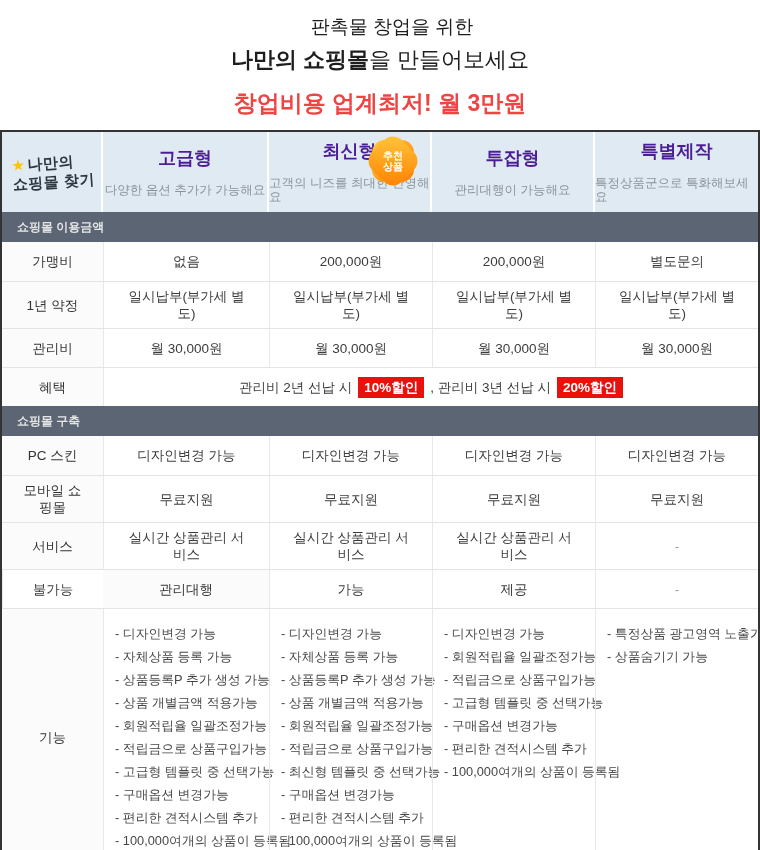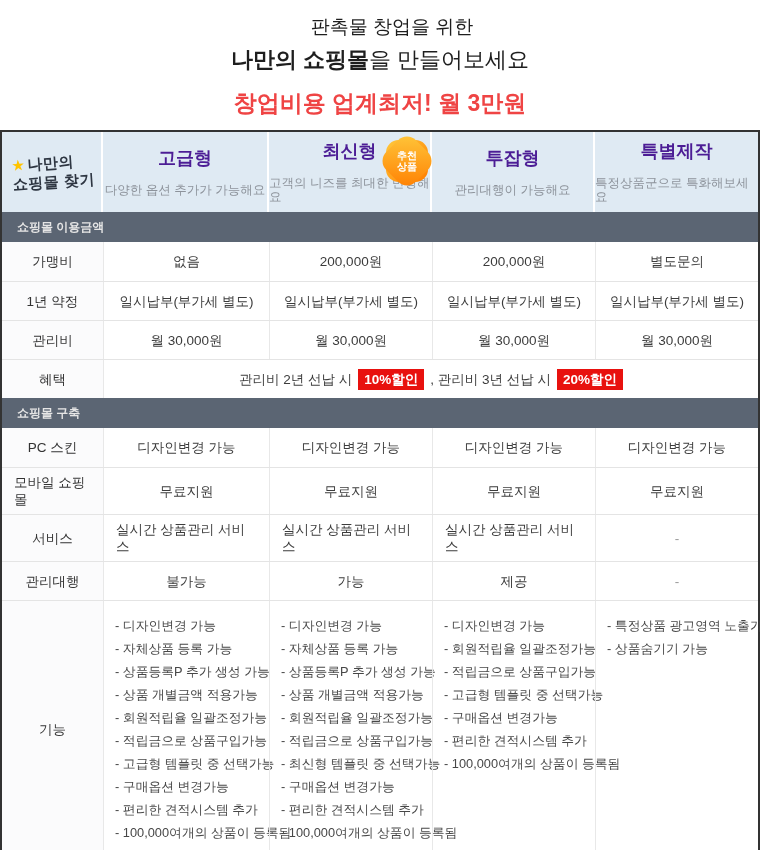--- a/index.html
+++ b/index.html
@@ -26,32 +26,32 @@
   .thead { height:80px; background:#dfeaf3; }
   .thead > div { background:#dfeaf3; border-right:2px solid #fff; display:flex; flex-direction:column; justify-content:center; align-items:center; position:relative; }
   .thead > div:last-child { border-right:none; }
   .logo-cell { padding-left:4px; }
   .logo-text { transform:rotate(-4deg); font-weight:700; font-size:15px; color:#2e3642; line-height:19px; letter-spacing:0.5px; }
   .star { color:#ffc400; font-size:15px; margin-right:2px; }
   .plan-title { font-size:18px; font-weight:800; color:#4c1d95; line-height:20px; }
   .plan-sub { font-size:12.5px; color:#8d939b; margin-top:15px; line-height:14px; }
 
   
-  .badge { position:absolute; top:6px; right:0; width:46px; height:46px;text-align:right; }
+  .badge { position:absolute; top:6px; right:14px; width:46px; height:46px;text-align:right; }
   .badge .b1, .badge .b2 { position:absolute; inset:2px; background:linear-gradient(135deg,#ffc93c 0%,#ff7d00 100%); border-radius:30%; }
   .badge .b2 { transform:rotate(45deg); }
   .badge .btxt { position:absolute; inset:0; display:flex; flex-direction:column; justify-content:center; align-items:center; color:#fff; font-size:10px; font-weight:800; line-height:11.5px; z-index:2; }
 
   
   .section-bar { background:#5b6573; color:#e5e5e5; font-size:12px; font-weight:700; height:30px; line-height:30px; padding-left:15px; }
 
   
   .rows .row { min-height:39px; }
   .rows .row + .row { border-top:1px solid #e4e4e4; }
-  .cell { display:flex; align-items:center; justify-content:center; font-size:13.5px; color:#3c3c3c; padding:6px 12px; text-align:left; line-height:17px; }
+  .cell { display:flex; align-items:center; justify-content:center; font-size:13.5px; color:#3c3c3c; padding:6px 20px; text-align:center; line-height:17px; }
   .label-cell { background:#fbfbfc; color:#333; font-size:13.5px; }
   .val-cell { border-left:1px solid #e8e8e8; background:#fff; }
   .dash { color:#9a9a9a; }
 
   
   .benefit-cell { justify-content:center; gap:6px; font-size:13.5px; }
   .disc-badge { background:#e8110e; color:#fff; font-weight:700; padding:2px 6px; font-size:13.5px; display:inline-block; }
 
   
   .features-row { min-height:252px; }
@@ -159,22 +159,22 @@
         <div class="cell val-cell">무료지원</div>
       </div>
       <div class="row grid5">
         <div class="cell label-cell">서비스</div>
         <div class="cell val-cell">실시간 상품관리 서비스</div>
         <div class="cell val-cell">실시간 상품관리 서비스</div>
         <div class="cell val-cell">실시간 상품관리 서비스</div>
         <div class="cell val-cell dash">-</div>
       </div>
       <div class="row grid5">
+        <div class="cell val-cell">불가능</div>
         <div class="cell label-cell">관리대행</div>
-        <div class="cell val-cell">불가능</div>
         <div class="cell val-cell">가능</div>
         <div class="cell val-cell">제공</div>
         <div class="cell val-cell dash">-</div>
       </div>
       <div class="row grid5 features-row">
         <div class="cell label-cell">기능</div>
         <div class="feat-cell">
             <div class="feat-item">디자인변경 가능</div>
             <div class="feat-item">자체상품 등록 가능</div>
             <div class="feat-item">상품등록P 추가 생성 가능</div>

